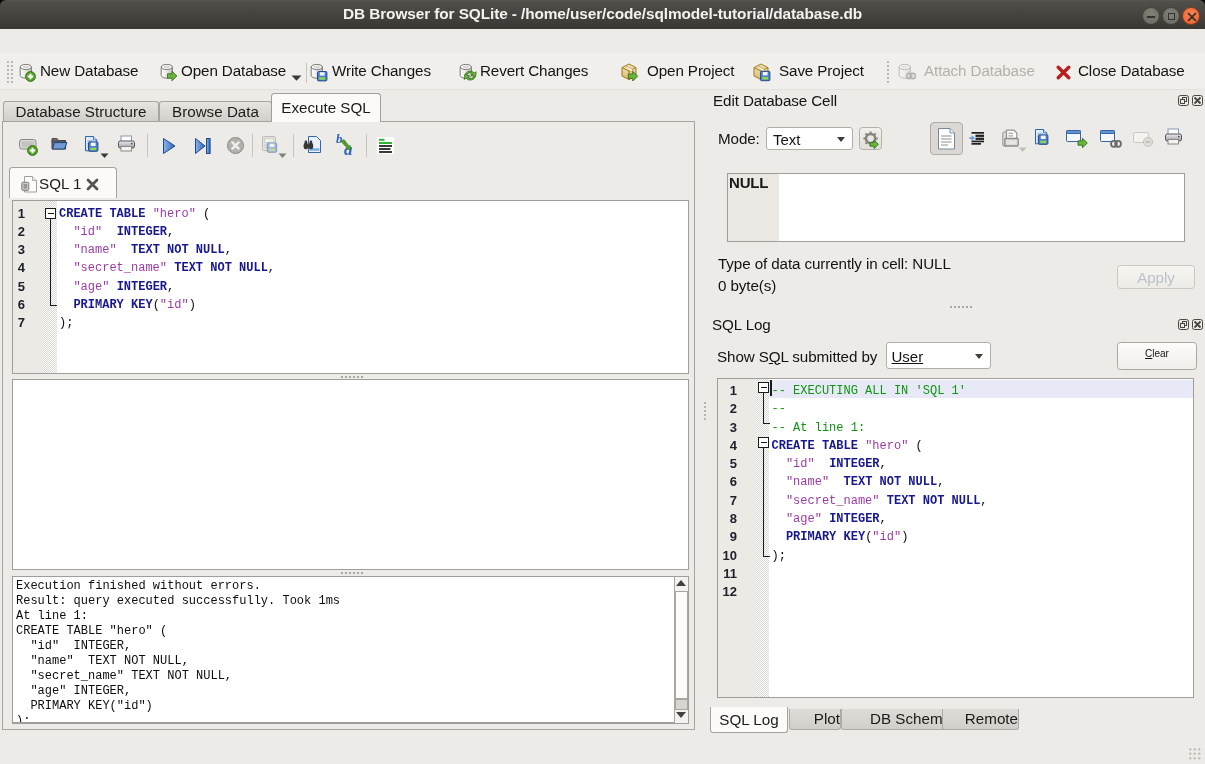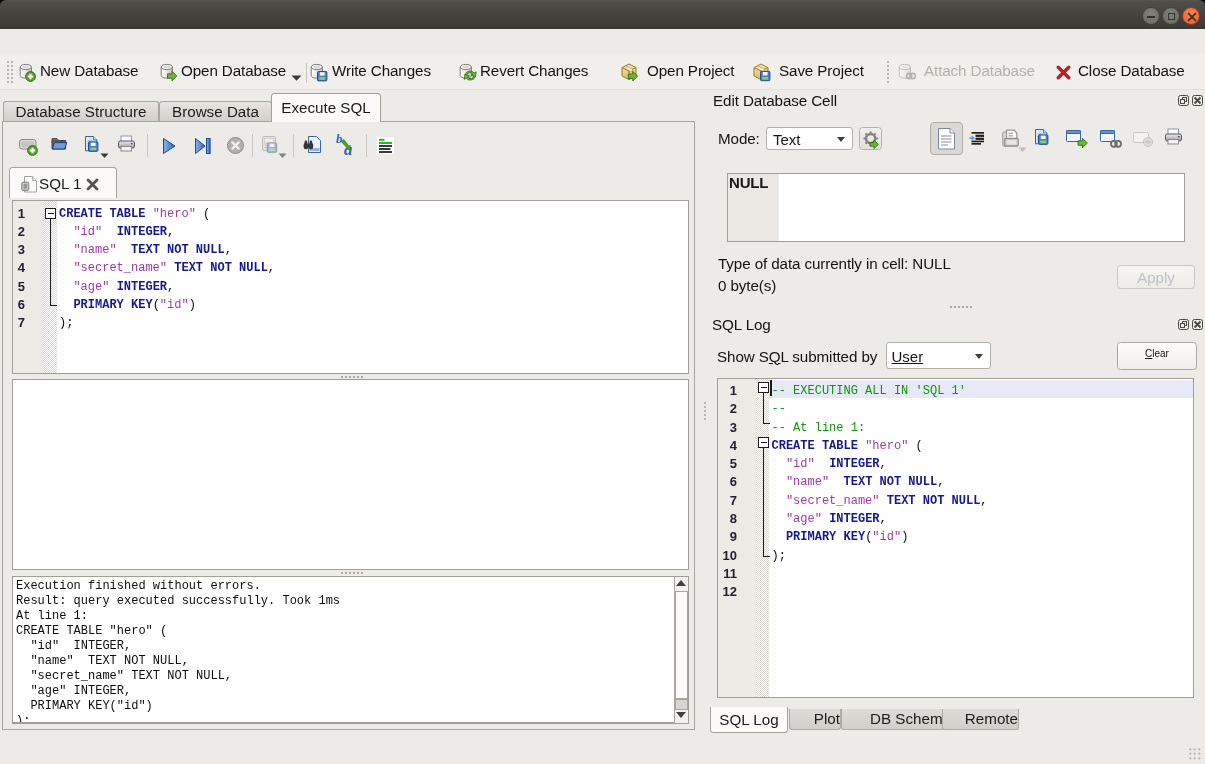--- a/index.html
+++ b/index.html
@@ -72,20 +72,21 @@
 .statusmsg { position:absolute; color:#b9b6b1; font-size:15px; }
 svg { position:absolute; overflow:visible; }
 </style>
 </head>
 <body>
 <div class="app">
   <div class="corner" style="left:0"></div>
     <div class="corner" style="left:1197px"></div>
 
   <div class="titlebar">
+    <div class="title-text">DB Browser for SQLite - /home/user/code/sqlmodel-tutorial/database.db</div>
     <div class="winbtn min">
         <div class="glyph-min"></div>
       </div>
     <div class="winbtn max">
         <div class="glyph-max"></div>
       </div>
     <div class="winbtn close">
       <svg width="18" height="18" viewBox="0 0 18 18">
           <path d="M5.6 5.6 L12.4 12.4 M12.4 5.6 L5.6 12.4" stroke="#423527" stroke-width="1.9" stroke-linecap="round"></path>
         </svg>

